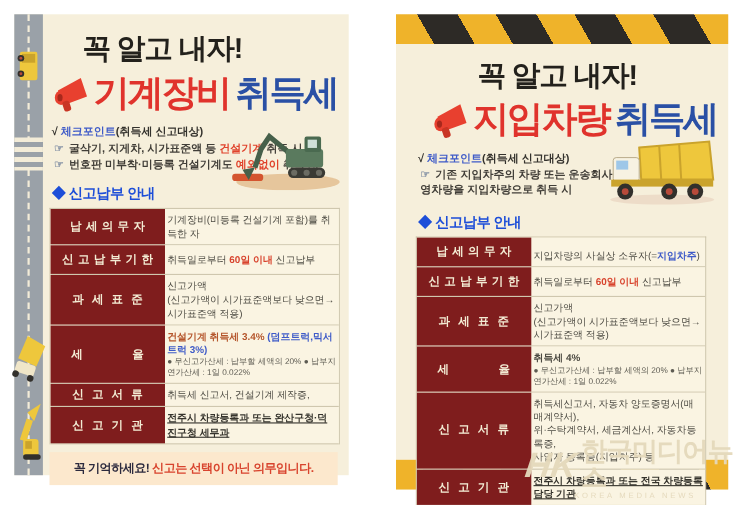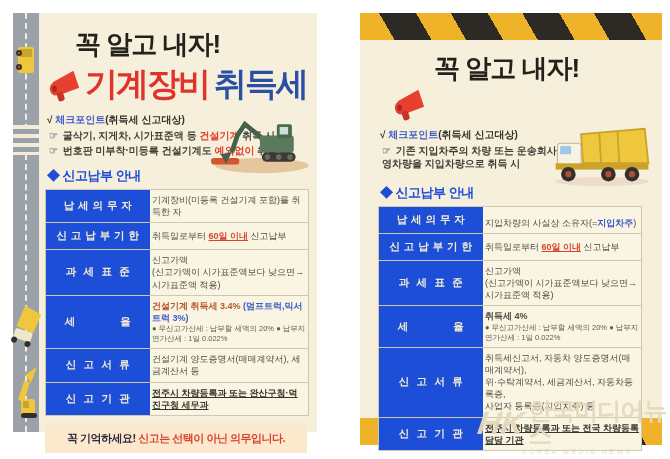--- a/index.html
+++ b/index.html
@@ -45,25 +45,25 @@
   .check-wrap{width:190px;}
 
   .illust{position:absolute;}
   .illust-left{right:2px;top:88px;}
   .illust-right{right:6px;top:78px;}
 
   .section-title{font-size:13px;font-weight:bold;color:#1d4ed8;margin:10px 0 4px 2px;letter-spacing:-0.5px;}
 
   .t-table{border:1px solid #cfc7ae;border-bottom:none;width:262px;}
   .t-row{display:flex;border-bottom:1px solid #cfc7ae;background:#faf4e2;}
-  .t-label{flex:0 0 104px;background:#1d4ed8;color:#f3ecd4;font-weight:bold;font-size:10.5px;
+  .t-label{flex:0 0 104px;background:#7f1d1d;color:#f3ecd4;font-weight:bold;font-size:10.5px;
     display:flex;align-items:center;justify-content:center;white-space:pre;letter-spacing:0.5px;}
   .t-val{flex:1;padding:4px 2px;font-size:9px;color:#4c4a42;line-height:1.35;}
   .t-val .b{font-weight:bold;}
-  .red{color:#d8442e;text-decoration:underline;}
+  .red{color:#d8442e;}
   .blue{color:#3f5bc8;}
   .orange{color:#b5562c;}
   .note{font-size:7.5px;color:#5d5b52;}
   .org{font-weight:bold;color:#35332c;text-decoration:underline;}
 
   .warning{width:250px;background:#fce8cd;margin-top:7px;padding:7px 6px;text-align:center;
     font-size:11px;font-weight:bold;line-height:1.5;letter-spacing:-0.5px;}
   .w-navy{color:#2c2a3e;text-align:right;}
   .w-red{color:#d8442e;}
 
@@ -168,21 +168,21 @@
         <div class="t-row">
           <div class="t-label">세             율</div>
           <div class="t-val">
             <div><span class="orange b">건설기계 취득세 3.4% </span><span class="blue b">(덤프트럭,믹서트럭 3%)</span></div>
             <div class="note">● 무신고가산세 : 납부할 세액의 20%   ● 납부지연가산세 : 1일 0.022%</div>
           </div>
         </div>
         <div class="t-row">
           <div class="t-label">신  고  서  류</div>
           <div class="t-val">
-              <div>건설기계 양도증명서(매매계약서), 세금계산서 등</div>
+              <div>취득세 신고서, 건설기계 제작증,</div>
             </div>
         </div>
         <div class="t-row">
           <div class="t-label">신  고  기  관</div>
           <div class="t-val" style="min-height:18px;display:flex;align-items:center;">
               <span class="org">전주시 차량등록과 또는 완산구청·덕진구청 세무과</span>
             </div>
         </div>
       </div>
 
@@ -200,20 +200,23 @@
 
     <div class="content">
       <div class="subtitle" style="margin-left:64px;">꼭 알고 내자!</div>
       <div class="titleline" style="margin-left:22px;">
         <svg class="megaphone" width="34" height="36" viewBox="0 0 36 38">
           <path d="M6 16 L28 4 L34 22 L12 30 Z" fill="#e8402f"></path>
           <ellipse cx="9" cy="23" rx="6" ry="7" fill="#e8402f"></ellipse>
           <rect x="11" y="26" width="7" height="10" rx="2.5" fill="#c93524" transform="rotate(-18 15 31)"></rect>
           <ellipse cx="8" cy="23" rx="2.5" ry="3.5" fill="#a8281c"></ellipse>
         </svg>
+        <span class="title-text">
+          <span class="t-red">지입차량</span><span class="t-blue">취득세</span>
+        </span>
       </div>
 
       <div class="checkhead" style="margin-left:10px;">
         <span>√ </span><span class="chk-label">체크포인트</span><span>(취득세 신고대상)</span>
       </div>
       <div class="checkitem check-wrap" style="margin-left:12px;">
         <span class="arrow">☞ </span><span>기존 지입차주의 차량 또는 운송회사 직영차량을 지입차량으로 취득 시</span>
       </div>
 
       <svg class="illust illust-right" width="100" height="62" viewBox="0 0 110 68">

